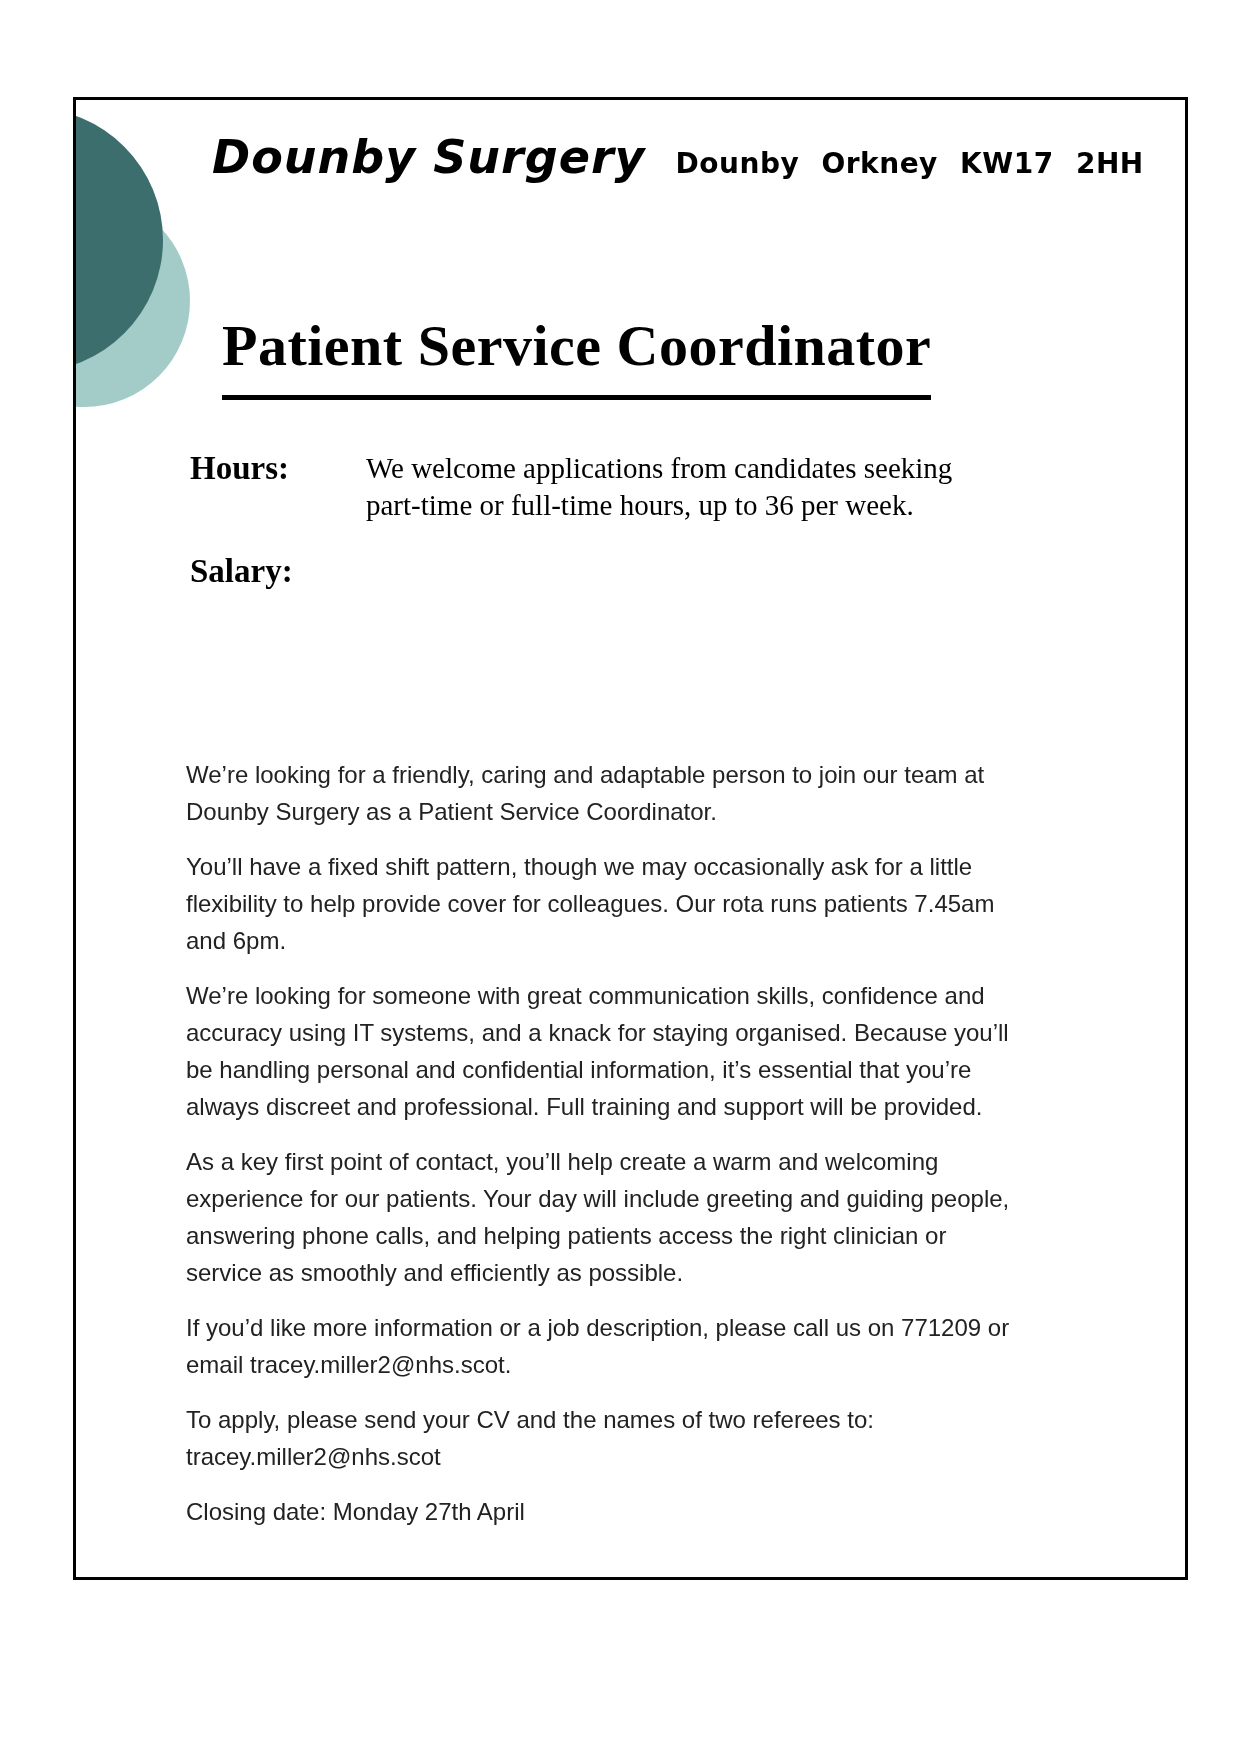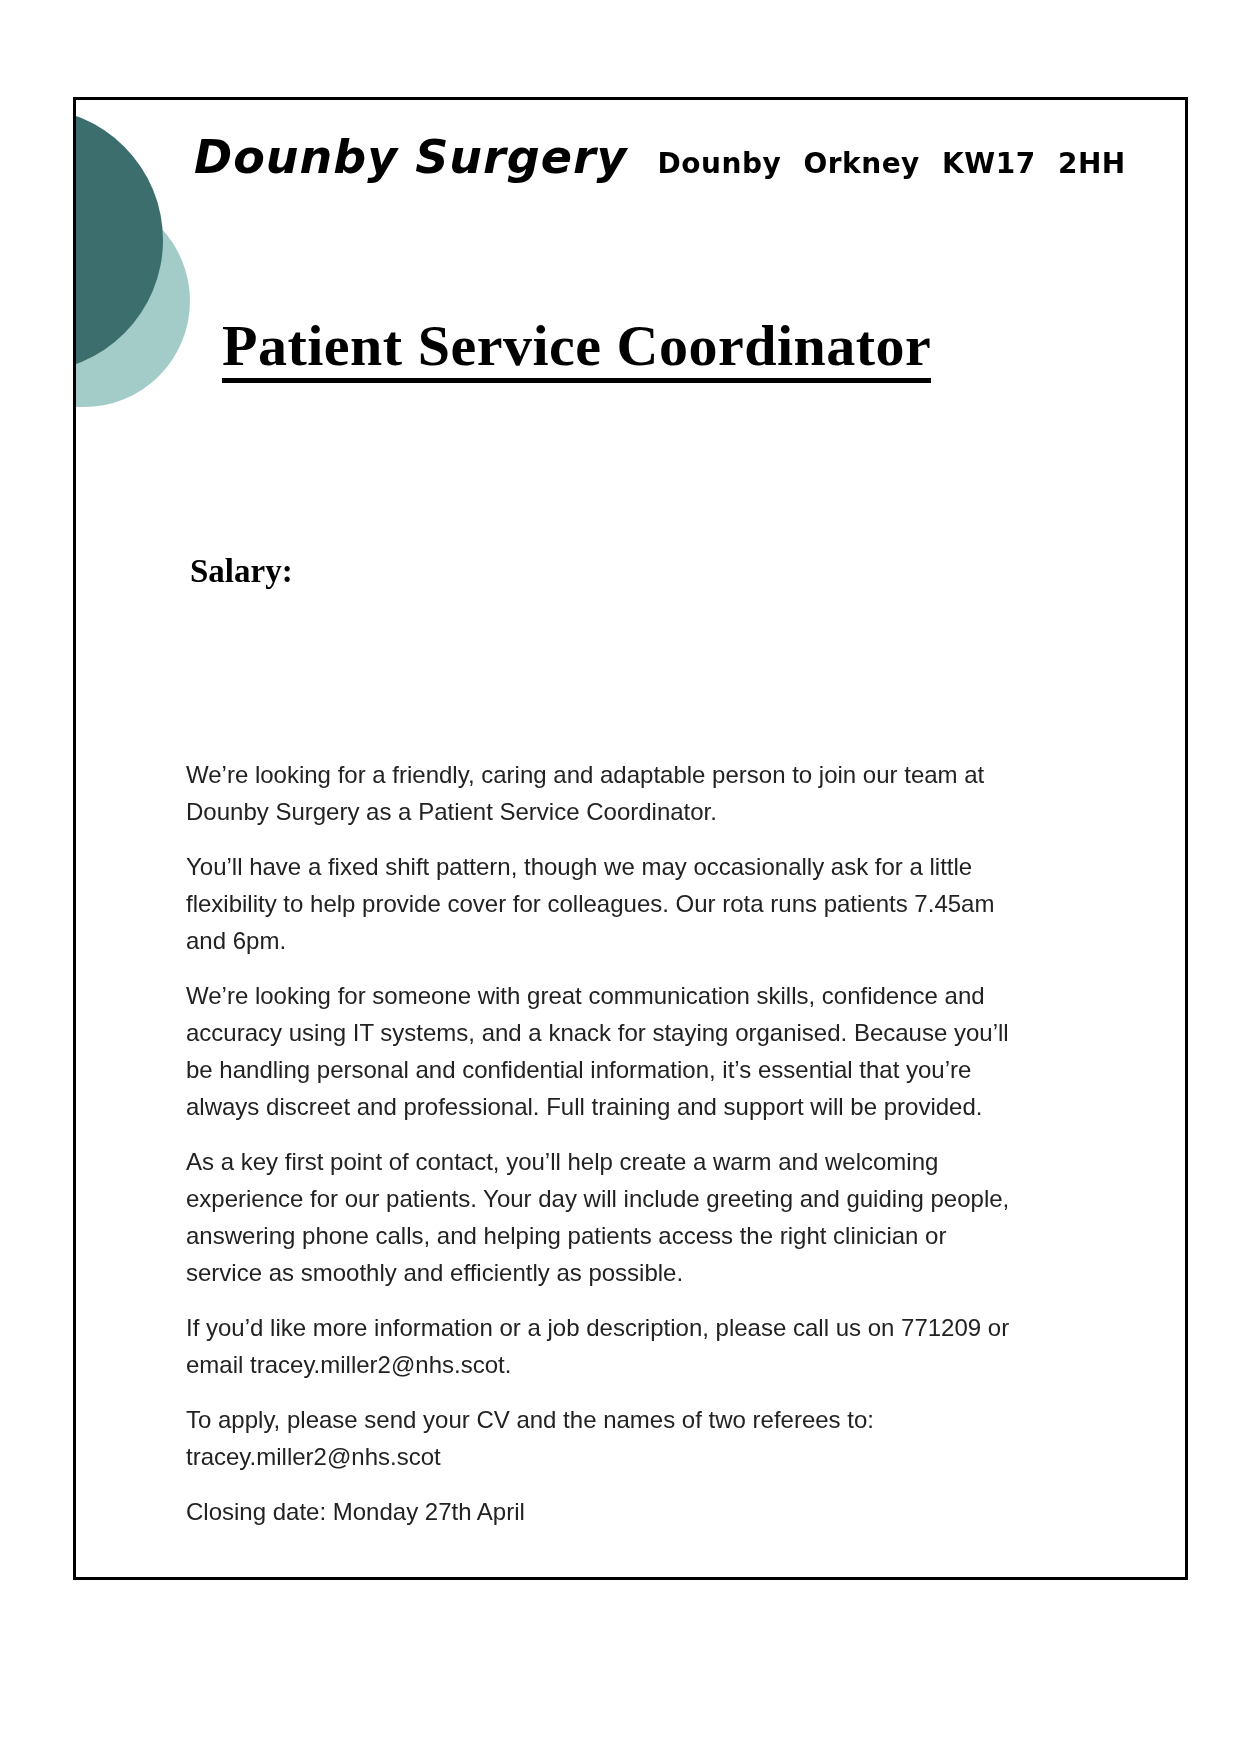--- a/index.html
+++ b/index.html
@@ -42,21 +42,21 @@
     left: -177px;
     top: 8px;
     width: 264px;
     height: 264px;
     background: var(--circle-dark, #3C6E6E);
     z-index: 2;
   }
   
   .header-row {
     position: absolute;
-    left: 118px;
+    left: 136px;
     top: 30px;
     display: flex;
     align-items: baseline;
     z-index: 3;
     white-space: nowrap;
   }
   .practice-name {
     font-family: "DejaVu Sans", sans-serif;
     font-weight: bold;
     font-style: italic;
@@ -84,21 +84,21 @@
     font-size: 58px;
     line-height: 1;
     letter-spacing: 0.5px;
     color: #000000;
     margin: 0;
     white-space: nowrap;
   }
   .job-title .underline {
     display: inline-block;
     border-bottom: 5px solid #000000;
-    padding-bottom: 3px;
+    padding-bottom: 20px;
   }
   
   .detail-row {
     position: absolute;
     left: 114px;
     display: grid;
     grid-template-columns: 176px auto;
     z-index: 3;
   }
   .detail-row.hours  { top: 350px; }
@@ -146,20 +146,25 @@
 
     <div class="header-row">
       <span class="practice-name">Dounby Surgery</span>
       <span class="practice-address">Dounby Orkney KW17 2HH</span>
     </div>
 
     <h1 class="job-title">
       <span class="underline">Patient Service Coordinator</span>
     </h1>
 
+    <div class="detail-row hours">
+      <span class="detail-label">Hours:</span>
+      <span class="detail-value">We welcome applications from candidates seeking
+part-time or full-time hours, up to 36 per week.</span>
+    </div>
 
     <div class="detail-row salary">
       <span class="detail-label">Salary:</span>
     </div>
 
     <div class="body-copy">
       <p>We’re looking for a friendly, caring and adaptable person to join our team at
 Dounby Surgery as a Patient Service Coordinator.</p>
       <p>You’ll have a fixed shift pattern, though we may occasionally ask for a little
 flexibility to help provide cover for colleagues. Our rota runs patients 7.45am

